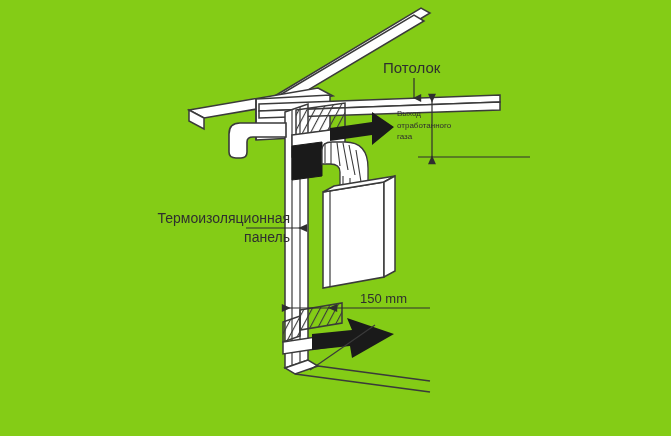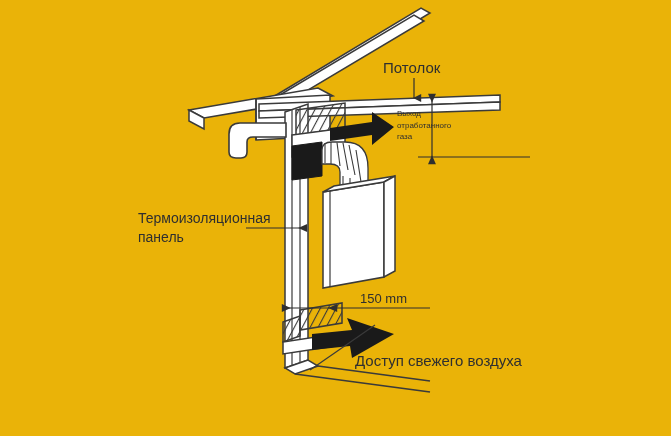--- a/index.html
+++ b/index.html
@@ -7,21 +7,21 @@
     padding: 0;
     background: #ffffff;
   }
   body {
     font-family: "Liberation Sans", sans-serif;
   }
   #diagram-root {
     position: relative;
     width: 671px;
     height: 436px;
-    background: #eab308;
+    background: #84cc16;
     overflow: hidden;
   }
   #diagram-svg {
     position: absolute;
     top: 0;
     left: 0;
     width: 671px;
     height: 436px;
   }
   .lbl {
@@ -48,21 +48,21 @@
     font-size: 8px;
     line-height: 1.45;
     width: 58px;
     margin-left: 20px;
   }
   #label-panel {
     left: 138px;
     top: 209px;
     font-size: 14px;
     width: 152px;
-    text-align: left;
+    text-align: right;
     line-height: 1.35;
   }
   #label-150mm {
     left: 360px;
     top: 292px;
     font-size: 13px;
   }
   #label-freshair {
     left: 355px;
     top: 352px;
@@ -185,15 +185,14 @@
     </g>
   </svg>
 
   <div class="lbl" id="label-ceiling">Потолок</div>
   <div class="lbl" id="label-exhaust">Выход
 отработанного
 газа</div>
   <div class="lbl" id="label-panel">Термоизоляционная
 панель</div>
   <div class="lbl" id="label-150mm">150 mm</div>
-  <div class="lbl" id="label-freshair">Доступ свежего воздуха</div>
 
 </div>
 
 </body></html>

